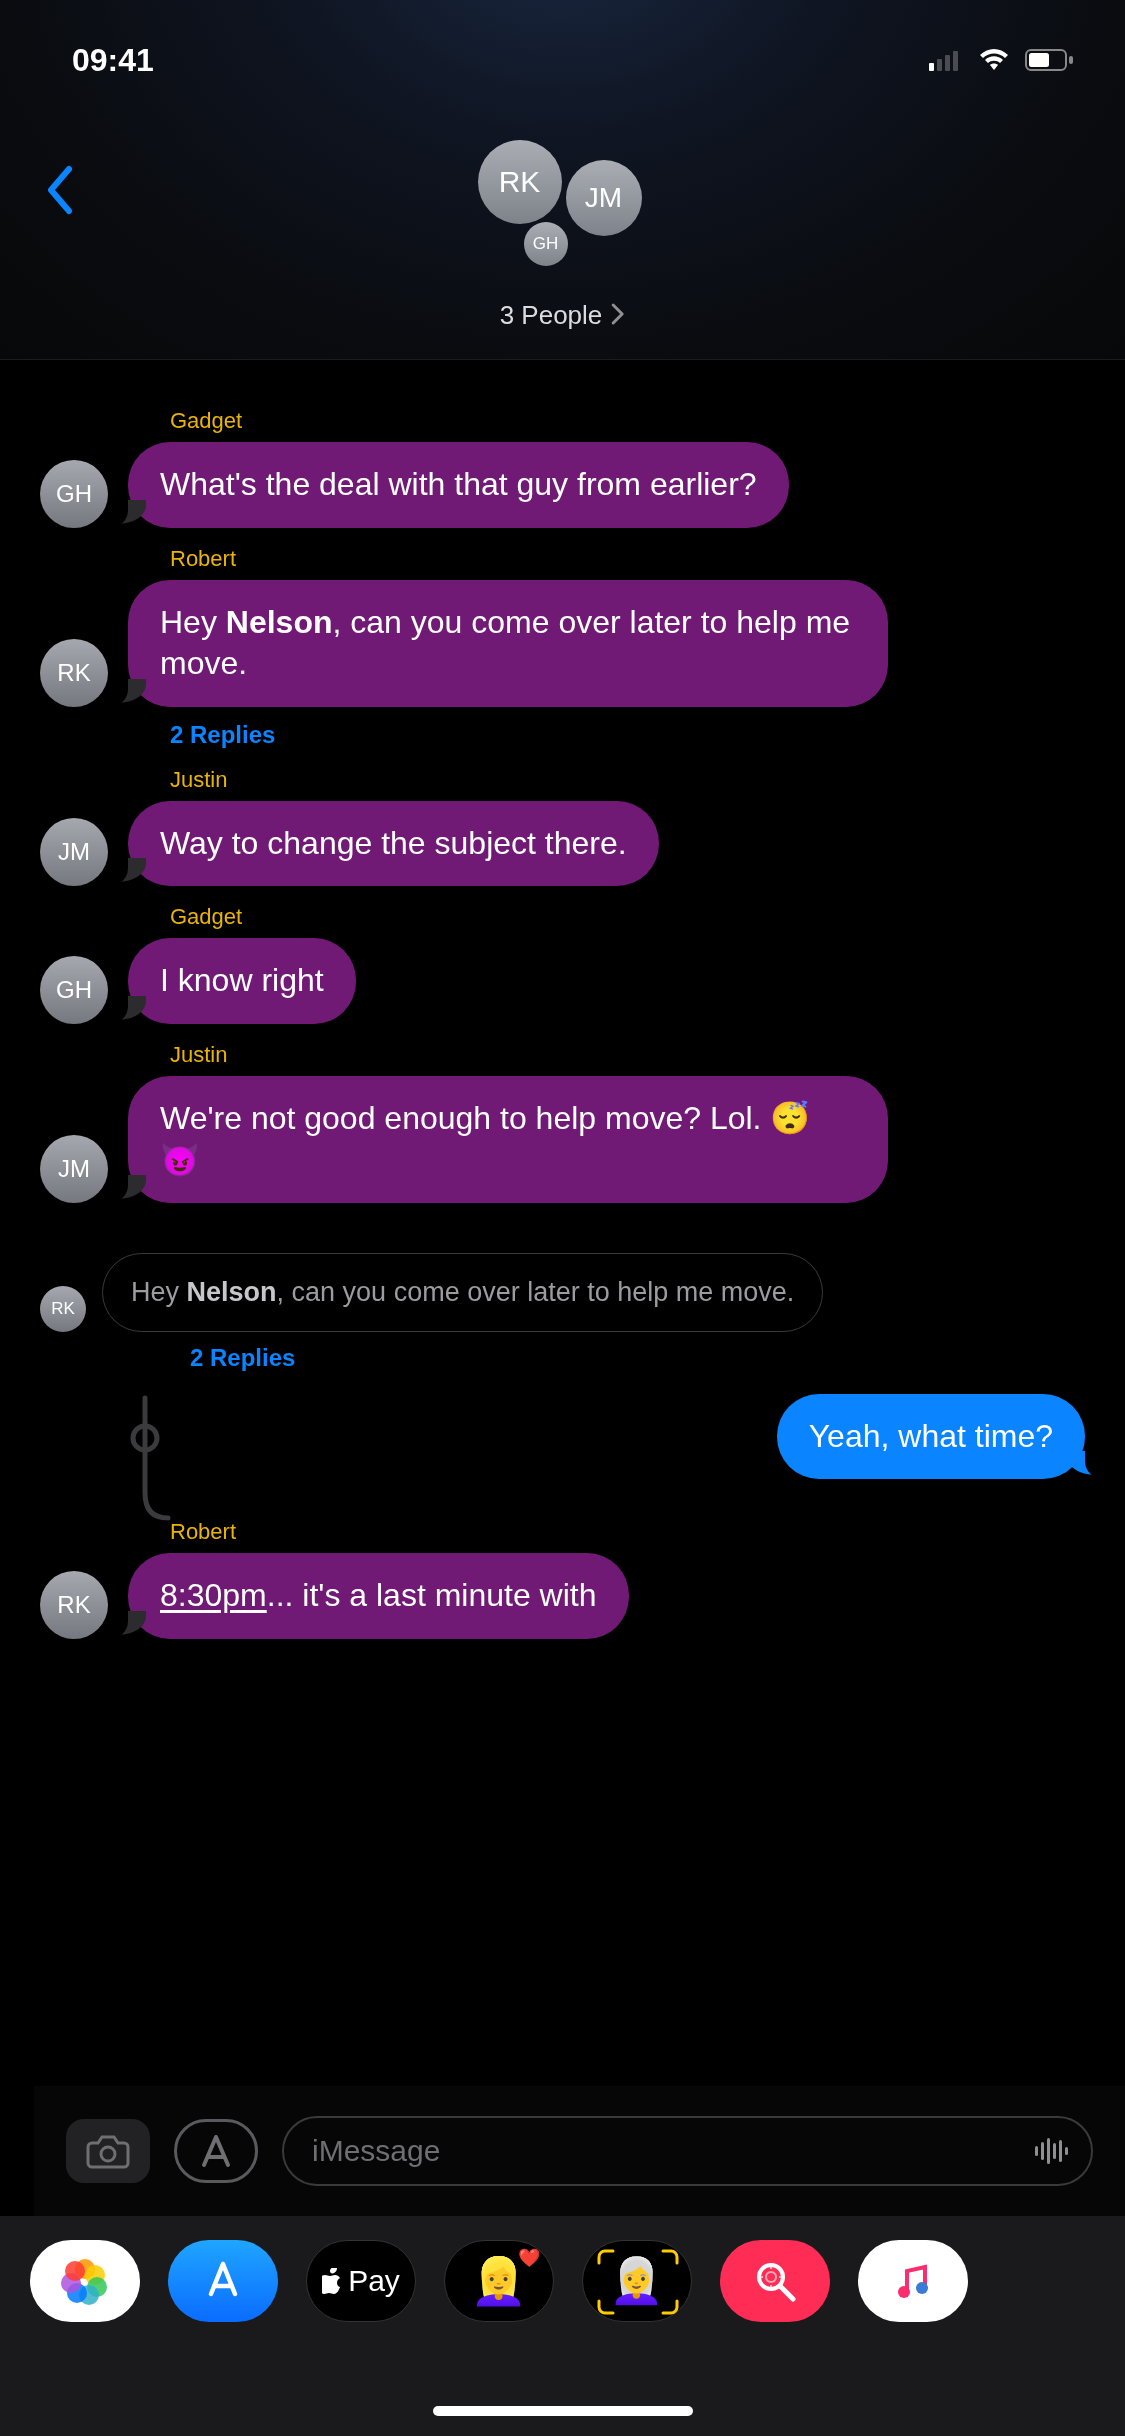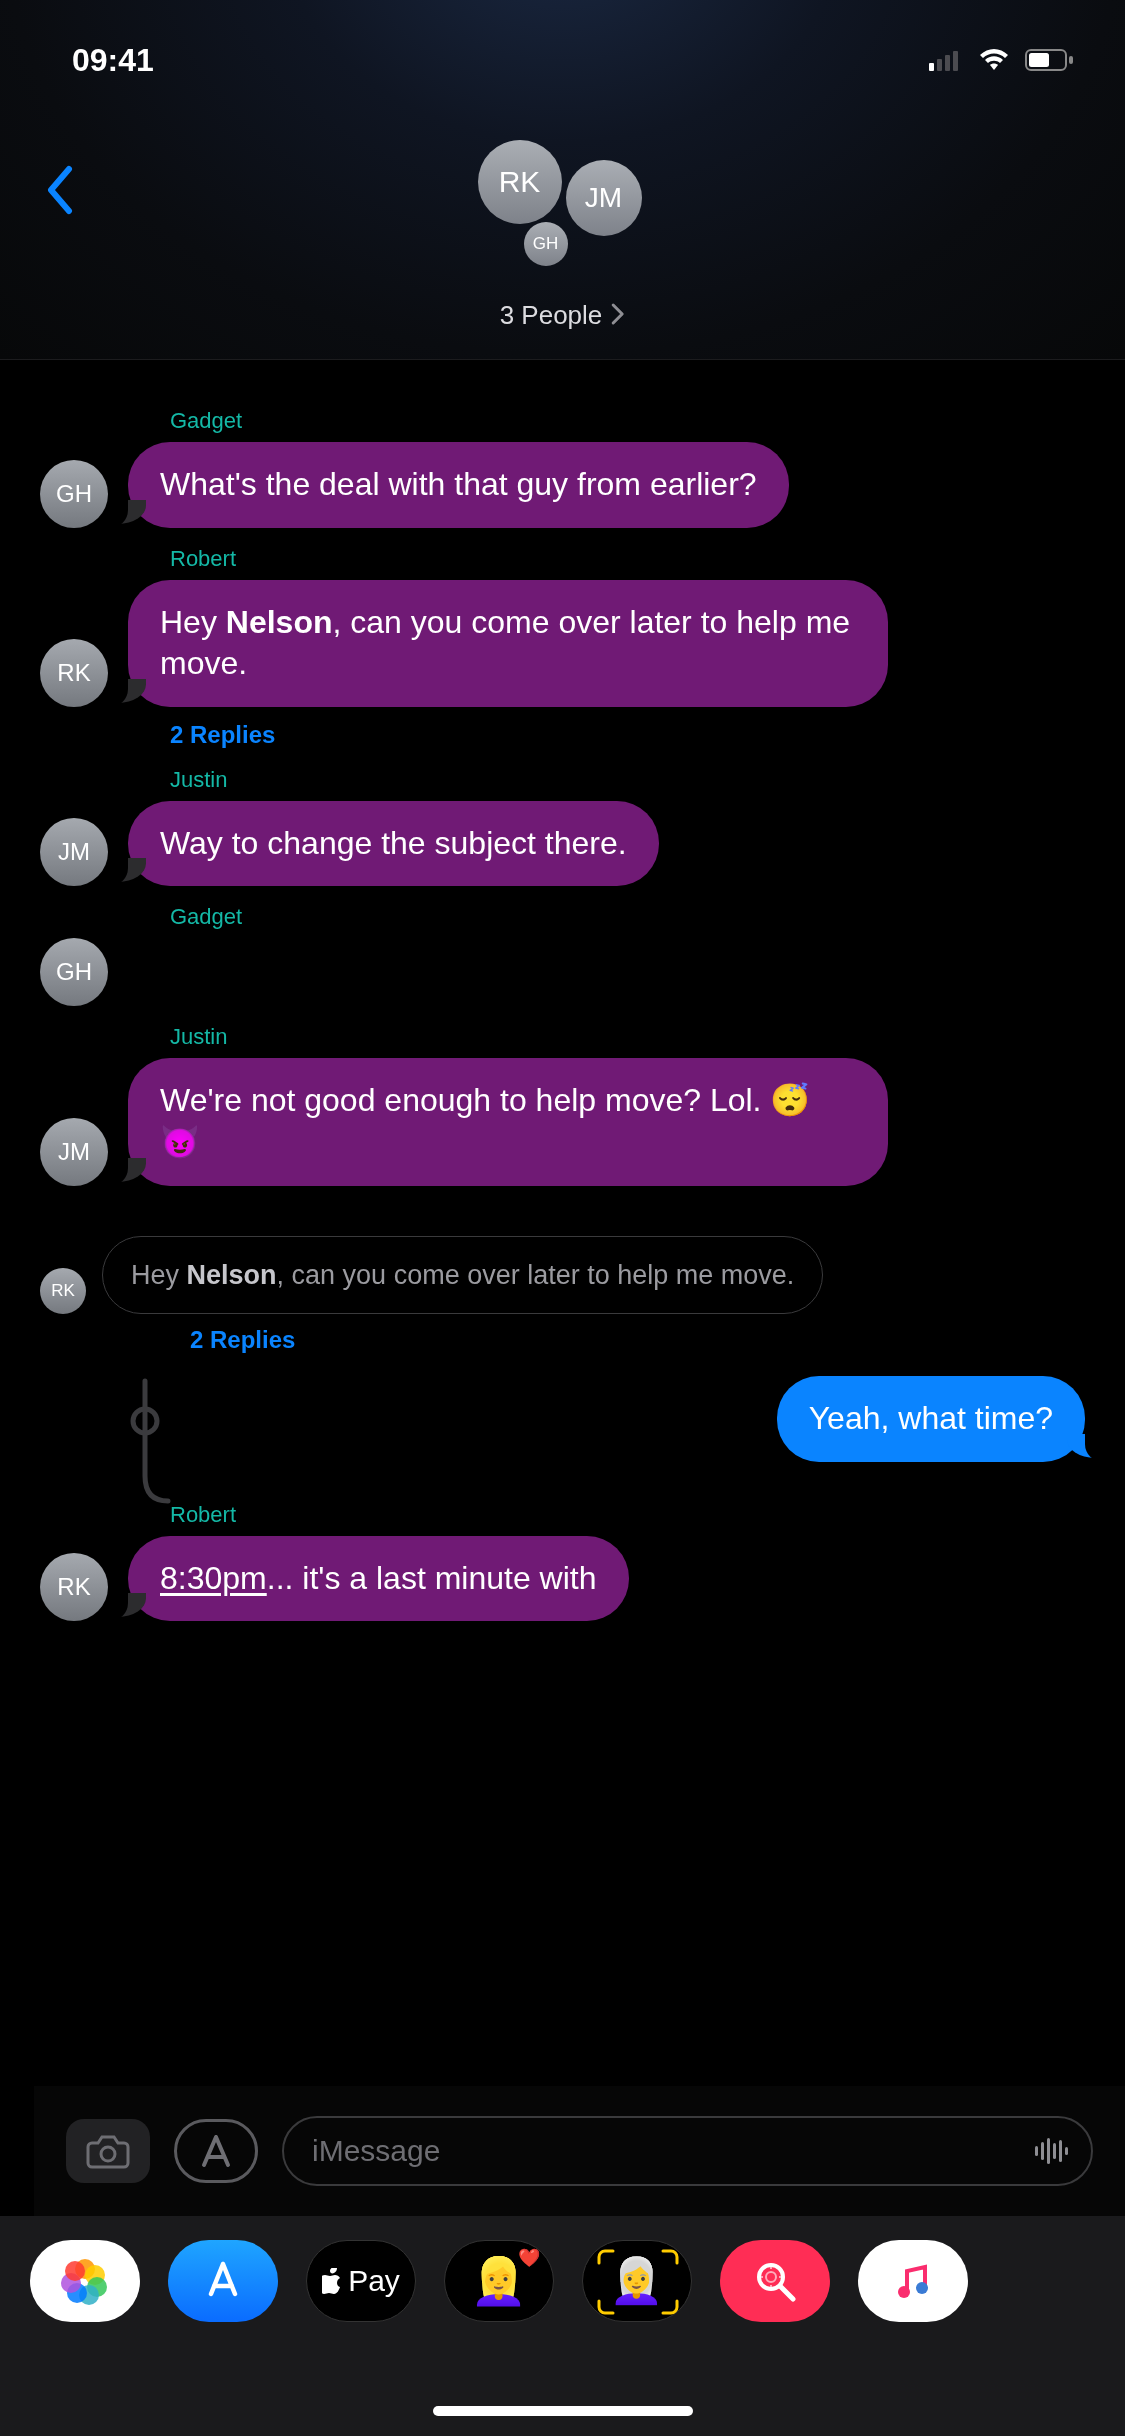--- a/index.html
+++ b/index.html
@@ -28,21 +28,21 @@
 
   .conv-title-row { position: absolute; left: 50%; top: 300px; transform: translateX(-50%); display: flex; align-items: center; gap: 8px; }
   .conv-title { font-size: 26px; color: #dcdce0; }
   .chev-right { color: #8e8e93; }
 
   
   .messages { position: absolute; top: 360px; left: 0; right: 0; bottom: 350px; overflow: hidden; padding-top: 30px; }
   .msg-row { display: flex; align-items: flex-end; padding: 0 40px; margin-bottom: 14px; }
   .msg-row.in { justify-content: flex-start; }
 
-  .sender-label { font-size: 22px; color: #14b8a6; margin: 18px 0 8px 170px; }
+  .sender-label { font-size: 22px; color: #eab308; margin: 18px 0 8px 170px; }
 
   .av-sm { width: 68px; height: 68px; border-radius: 50%; background: linear-gradient(180deg,#a5a9af 0%,#75797f 100%); display: flex; align-items: center; justify-content: center; font-size: 24px; font-weight: 500; color: #fff; flex-shrink: 0; margin-right: 20px; }
   .av-xs { width: 46px; height: 46px; border-radius: 50%; background: linear-gradient(180deg,#a5a9af 0%,#75797f 100%); display: flex; align-items: center; justify-content: center; font-size: 17px; font-weight: 500; color: #fff; flex-shrink: 0; margin-right: 16px; }
 
   .bubble { position: relative; padding: 22px 32px; border-radius: 42px; font-size: 32px; line-height: 1.3; max-width: 760px; }
   .bubble.grey { background: #701a75; color: #fff; }
   .bubble.grey::before { content:""; position:absolute; left:-10px; bottom:4px; width:28px; height:24px; background:#2c2c2e; border-bottom-right-radius: 30px 20px; }
   .bubble.grey::after { content:""; position:absolute; left:-20px; bottom:0; width:20px; height:30px; background:#000; border-bottom-right-radius: 18px; }
   .bubble.blue { background: #0a84ff; color: #fff; }
   .bubble.blue::before { content:""; position:absolute; right:-10px; bottom:4px; width:28px; height:24px; background:#0a84ff; border-bottom-left-radius: 30px 20px; }
@@ -161,20 +161,21 @@
 
   <div class="sender-label">Justin</div>
   <div class="msg-row in">
     <div class="av-sm">JM</div>
     <div class="bubble grey">Way to change the subject there.</div>
   </div>
 
   <div class="sender-label">Gadget</div>
   <div class="msg-row in">
     <div class="av-sm">GH</div>
+    <div class="bubble grey">I know right</div>
   </div>
 
   <div class="sender-label">Justin</div>
   <div class="msg-row in">
     <div class="av-sm">JM</div>
     <div class="bubble grey">We're not good enough to help move? Lol. 😴 😈</div>
   </div>
 
   <div class="quote-block">
     <div class="quote-row">

